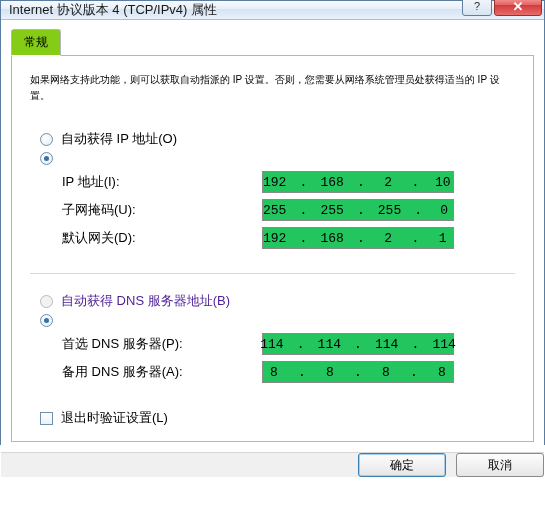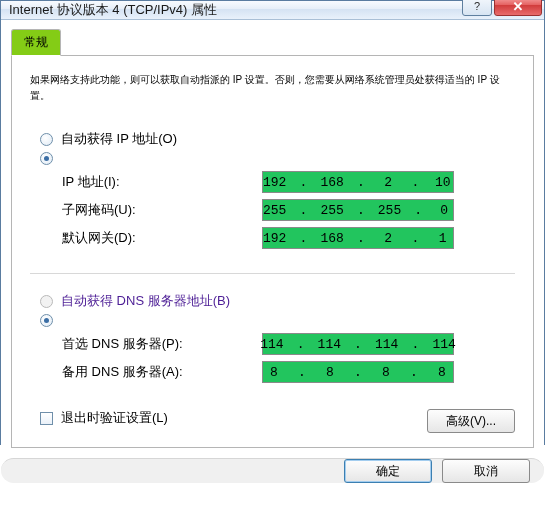--- a/index.html
+++ b/index.html
@@ -175,23 +175,21 @@
     justify-content: center;
     padding: 0 12px;
   }
   .dlgbuttons {
     height: 42px;
     border-top: 1px solid #d6d6d6;
     background: #f0f0f0;
     display: flex;
     align-items: center;
     justify-content: flex-end;
-    padding-right: 14px;
     gap: 10px;
-    border-radius: 17px;
   }
   .dlgbuttons .btn.default {
     border-color: #3c7fb1;
     box-shadow: 0 0 0 1px #a3cdef inset;
   }
 </style>
 </head>
 <body>
 
 <div class="window">
@@ -306,23 +304,20 @@
             </div>
           </div>
         </div>
       </div>
 
       <div class="bottom-row">
         <div class="check-row">
           <div class="checkbox"></div>
           <span>退出时验证设置(L)</span>
         </div>
-        <div class="btn">
-          <span>高级(V)...</span>
-        </div>
       </div>
 
     </div>
   </div>
 
   <div class="dlgbuttons">
     <div class="btn default">
       <span>确定</span>
     </div>
     <div class="btn">

